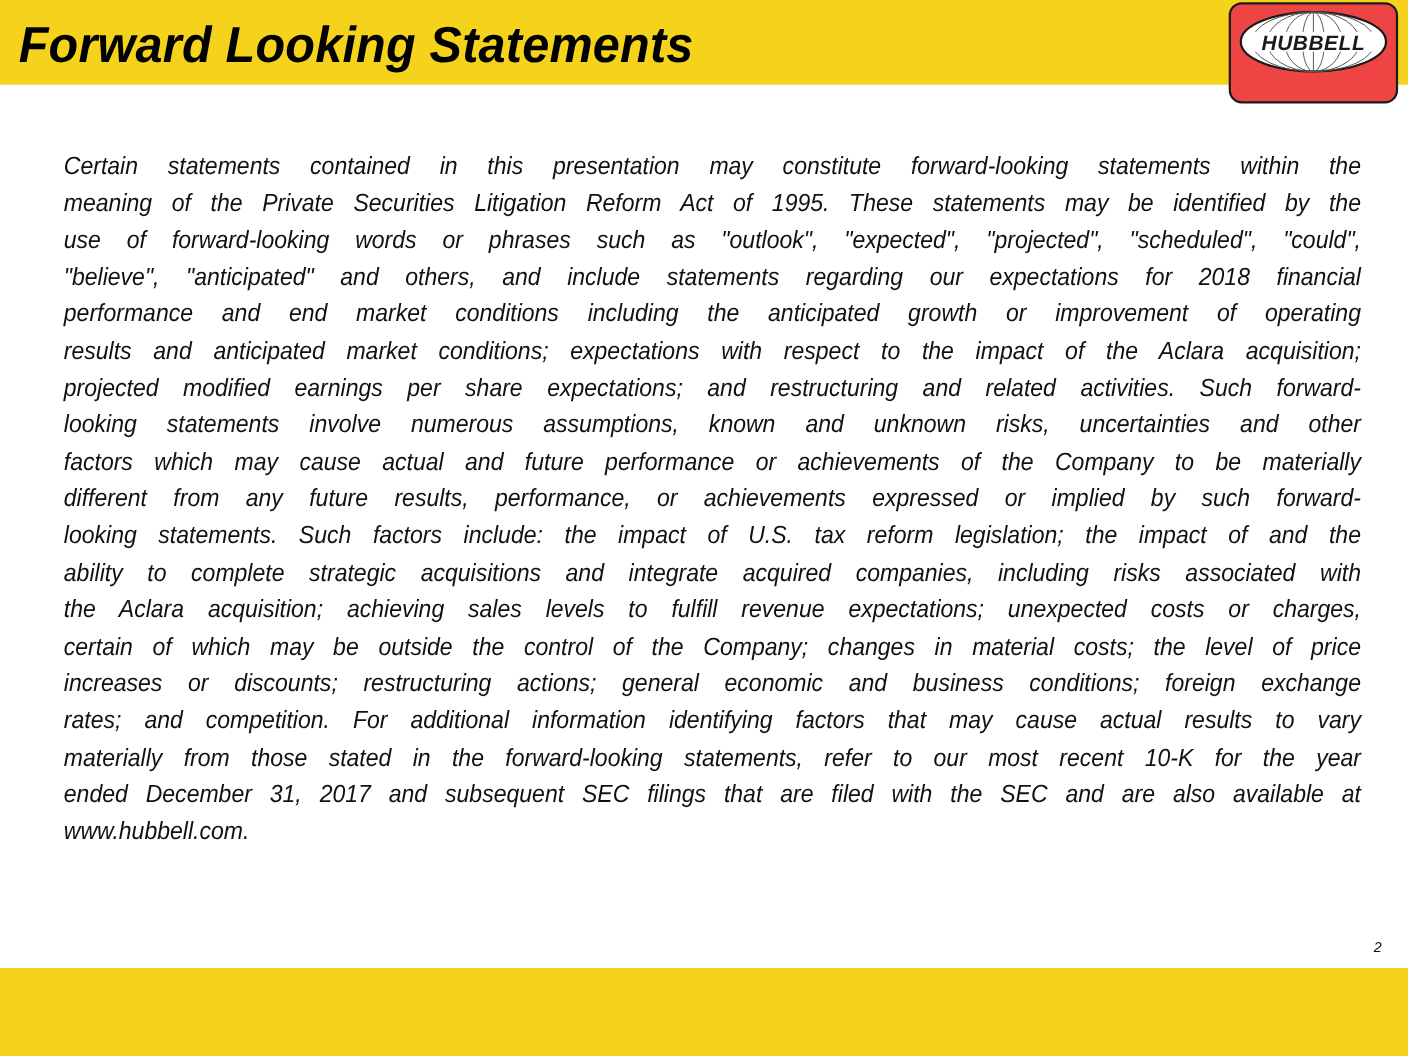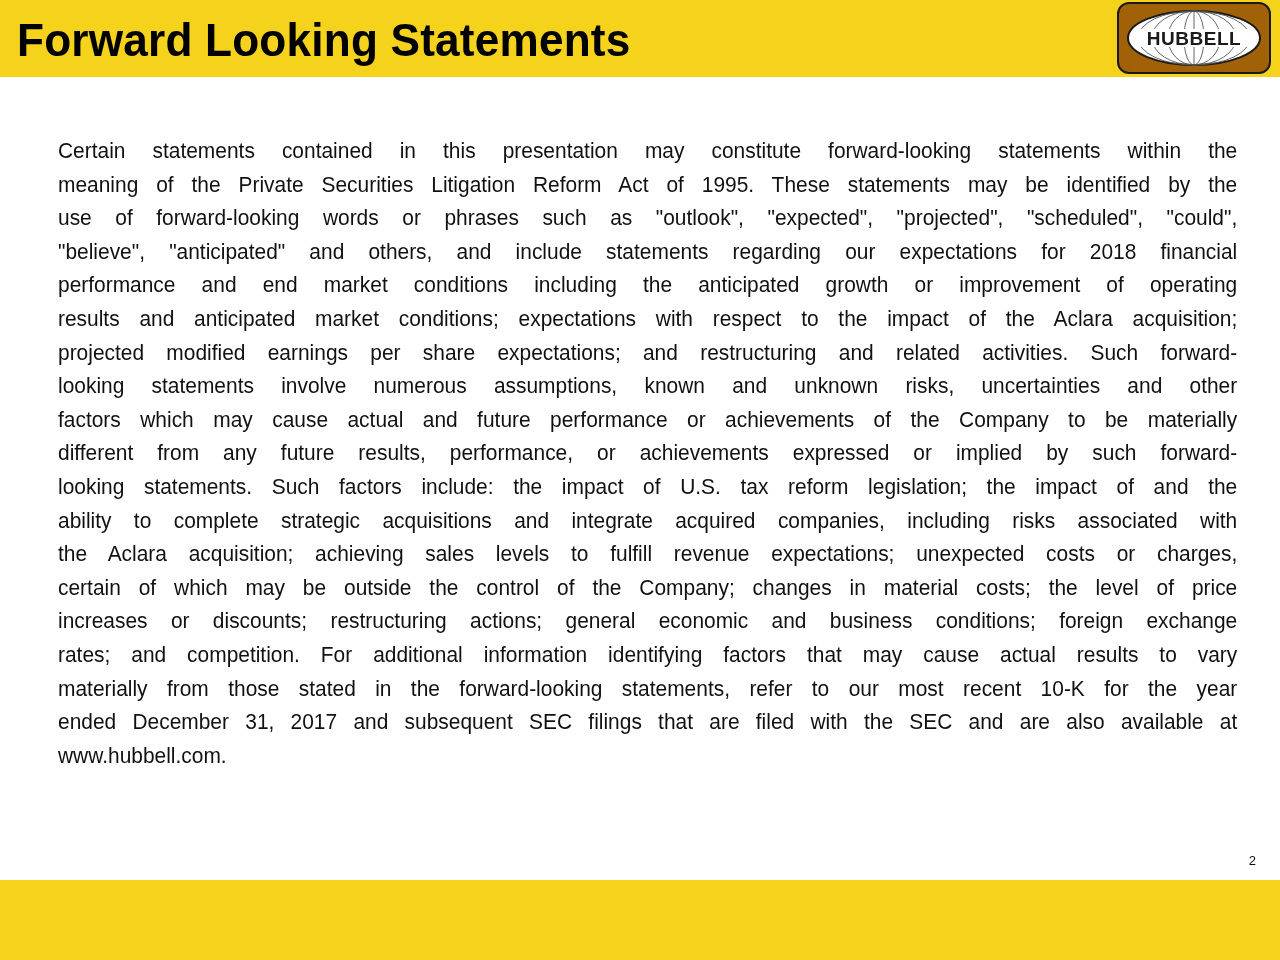--- a/index.html
+++ b/index.html
@@ -9,20 +9,21 @@
       height: 960px;
       background: #ffffff;
       overflow: hidden;
     }
     .slide {
       position: relative;
       width: 1280px;
       height: 960px;
       background: #ffffff;
       font-family: "Liberation Sans", sans-serif;
+      font-style: italic;
     }
     .header-band {
       position: absolute;
       left: 0;
       top: 0;
       width: 1280px;
       height: 77px;
       background: #f5d21c;
     }
     .slide-title {
@@ -37,25 +38,25 @@
       color: #000000;
       letter-spacing: 0.2px;
       transform: scaleX(0.96);
       transform-origin: left center;
     }
     .logo {
       position: absolute;
       left: 1117px;
       top: 2px;
       width: 154px;
-      height: 72px;
+      height: 92px;
       box-sizing: border-box;
       border: 2px solid #1a1a1a;
       border-radius: 12px;
-      background: #a16207;
+      background: #ef4444;
     }
     .logo svg {
       position: absolute;
       left: 0;
       top: 0;
     }
     .body-text {
       position: absolute;
       left: 58px;
       top: 134px;

